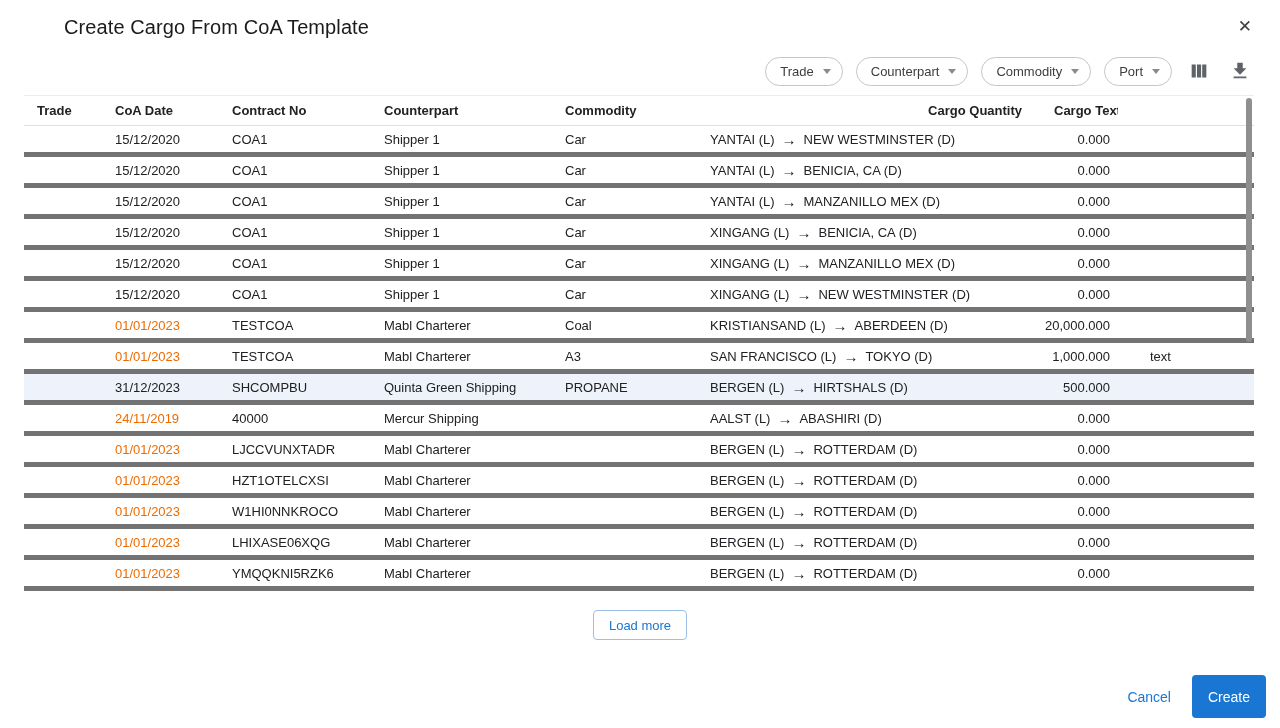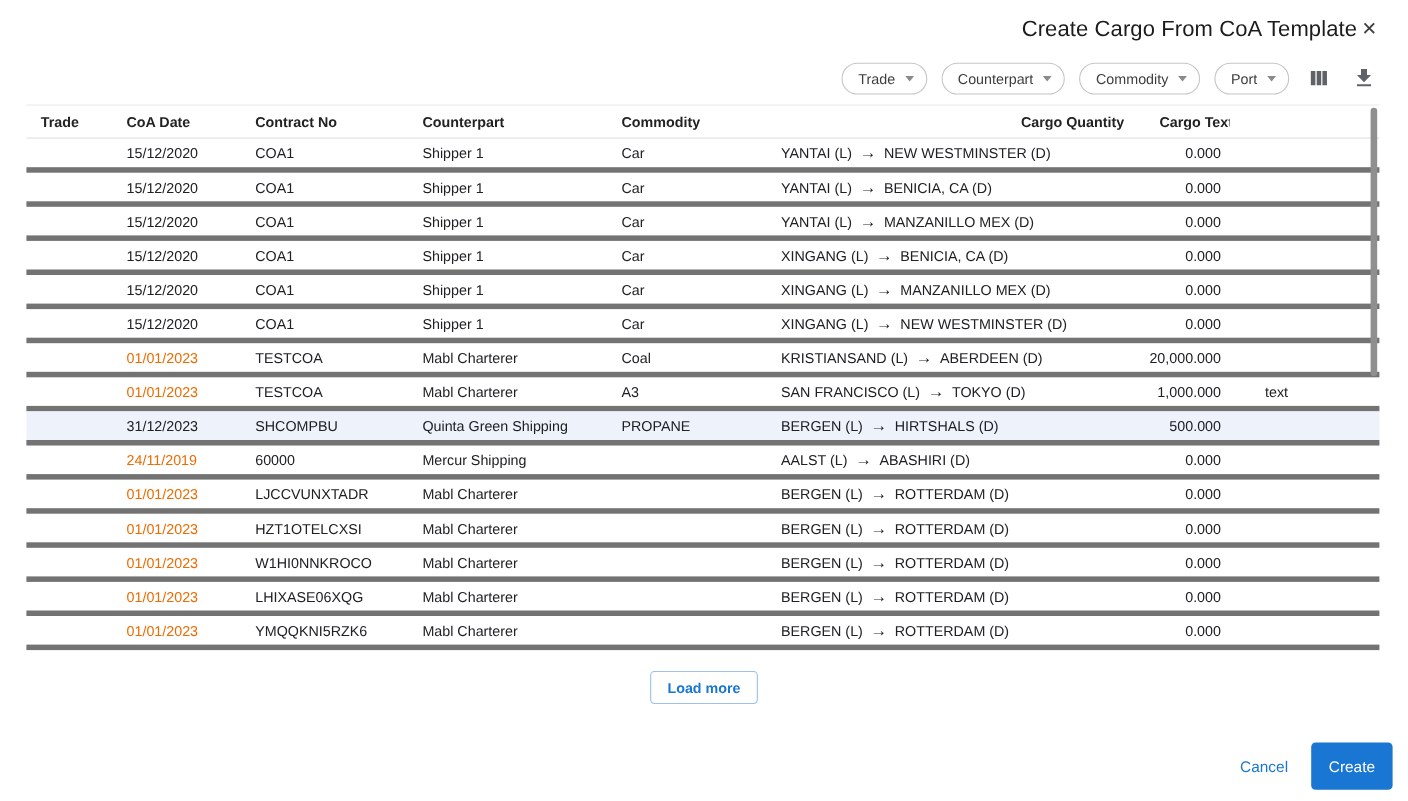--- a/index.html
+++ b/index.html
@@ -6,21 +6,21 @@
   html, body { width: 1280px; height: 728px; }
   body {
     font-family: "Liberation Sans", sans-serif;
     background: #ffffff;
     color: #202124;
     position: relative;
     overflow: hidden;
   }
 
   
-  .dialog-header { display: flex; justify-content: flex-end; align-items: flex-start; padding: 16px 24px 0 20px; margin-left: 44px; }
+  .dialog-header { display: flex; justify-content: space-between; align-items: flex-start; padding: 16px 24px 0 20px; margin-left: 44px; }
   .dialog-title { font-size: 20px; font-weight: 500; color: #1b1b1b; letter-spacing: .1px; }
   .close-btn { cursor: pointer; color: #3f3f3f; font-size: 17px; line-height: 1; padding: 5px 4px; margin-top: -3px; }
 
   
   .toolbar { display: flex; align-items: center; justify-content: flex-end; gap: 13px; padding-right: 26px; margin-top: 16px; height: 30px; }
   .filter-chip {
     display: inline-flex; align-items: center; gap: 9px;
     height: 29px; padding: 0 11px 0 14px;
     border: 1px solid #c6c6c6; border-radius: 15px;
     background: #fff; font-family: inherit;
@@ -56,21 +56,21 @@
     width: 6px; height: 244px;
     background: #8f8f8f; border-radius: 3px; cursor: pointer;
   }
 
   
   .load-more-wrap { text-align: center; margin-top: 19px; }
   .load-more {
     height: 30px; padding: 0 15px;
     border: 1px solid #9dc0e6; border-radius: 4px;
     background: #fff; color: var(--primary, #1976d2);
-    font-family: inherit; font-size: 13px; font-weight: 700; cursor: pointer;
+    font-family: inherit; font-size: 13px; font-weight: 400; cursor: pointer;
   }
 
   
   .footer { position: absolute; right: 14px; bottom: 10px; display: flex; align-items: center; gap: 9px; }
   .cancel-btn {
     background: none; border: none; color: var(--primary, #1976d2);
     font-family: inherit; font-size: 14px; font-weight: 500; padding: 6px 12px; cursor: pointer; text-align: center;
   }
   .create-btn {
     background: var(--primary, #1976d2); border: none; color: #fff;
@@ -248,21 +248,21 @@
       <span>BERGEN (L)</span>
       <span class="arrow">→</span>
       <span>HIRTSHALS (D)</span>
     </div>
     <div class="td td-qty">500.000</div>
     <div class="td td-text"></div>
   </div>
       <div class="tr">
     <div class="td"></div>
     <div class="td td-date expired">24/11/2019</div>
-    <div class="td">60000</div>
+    <div class="td">40000</div>
     <div class="td">Mercur Shipping</div>
     <div class="td"></div>
     <div class="td td-ports">
       <span>AALST (L)</span>
       <span class="arrow">→</span>
       <span>ABASHIRI (D)</span>
     </div>
     <div class="td td-qty">0.000</div>
     <div class="td td-text"></div>
   </div>

